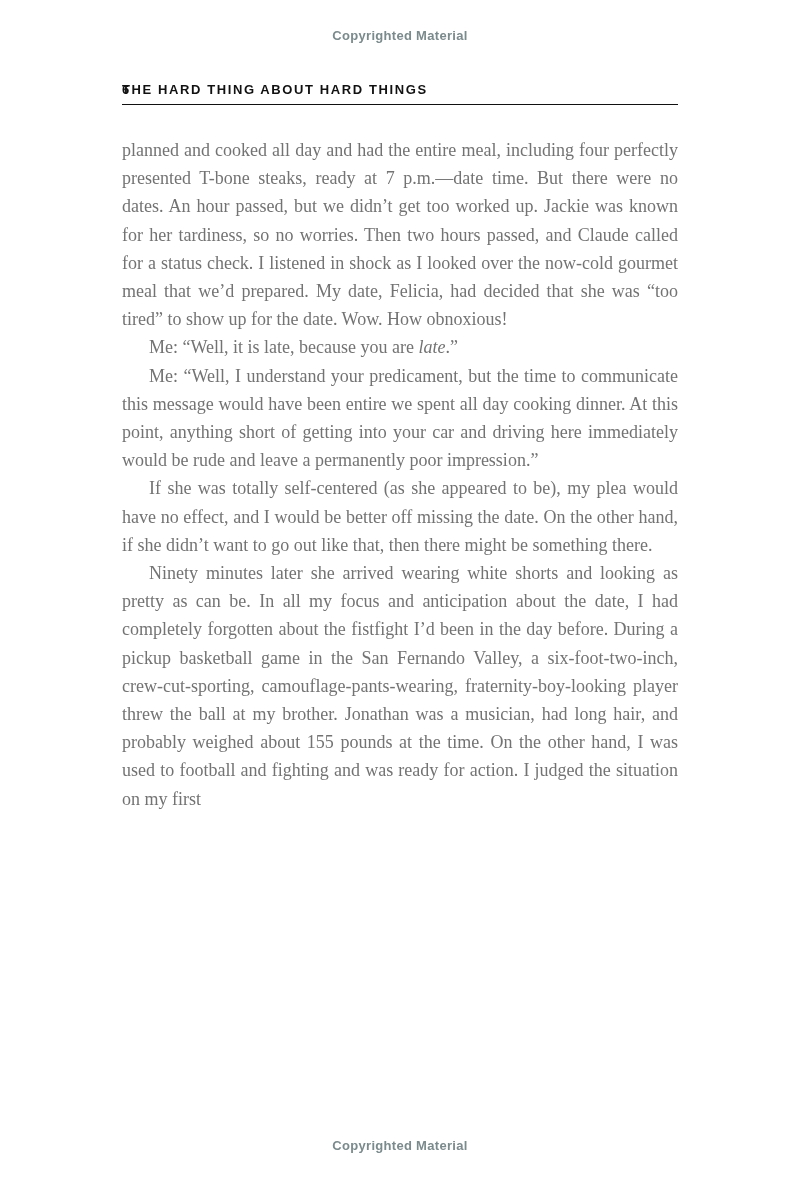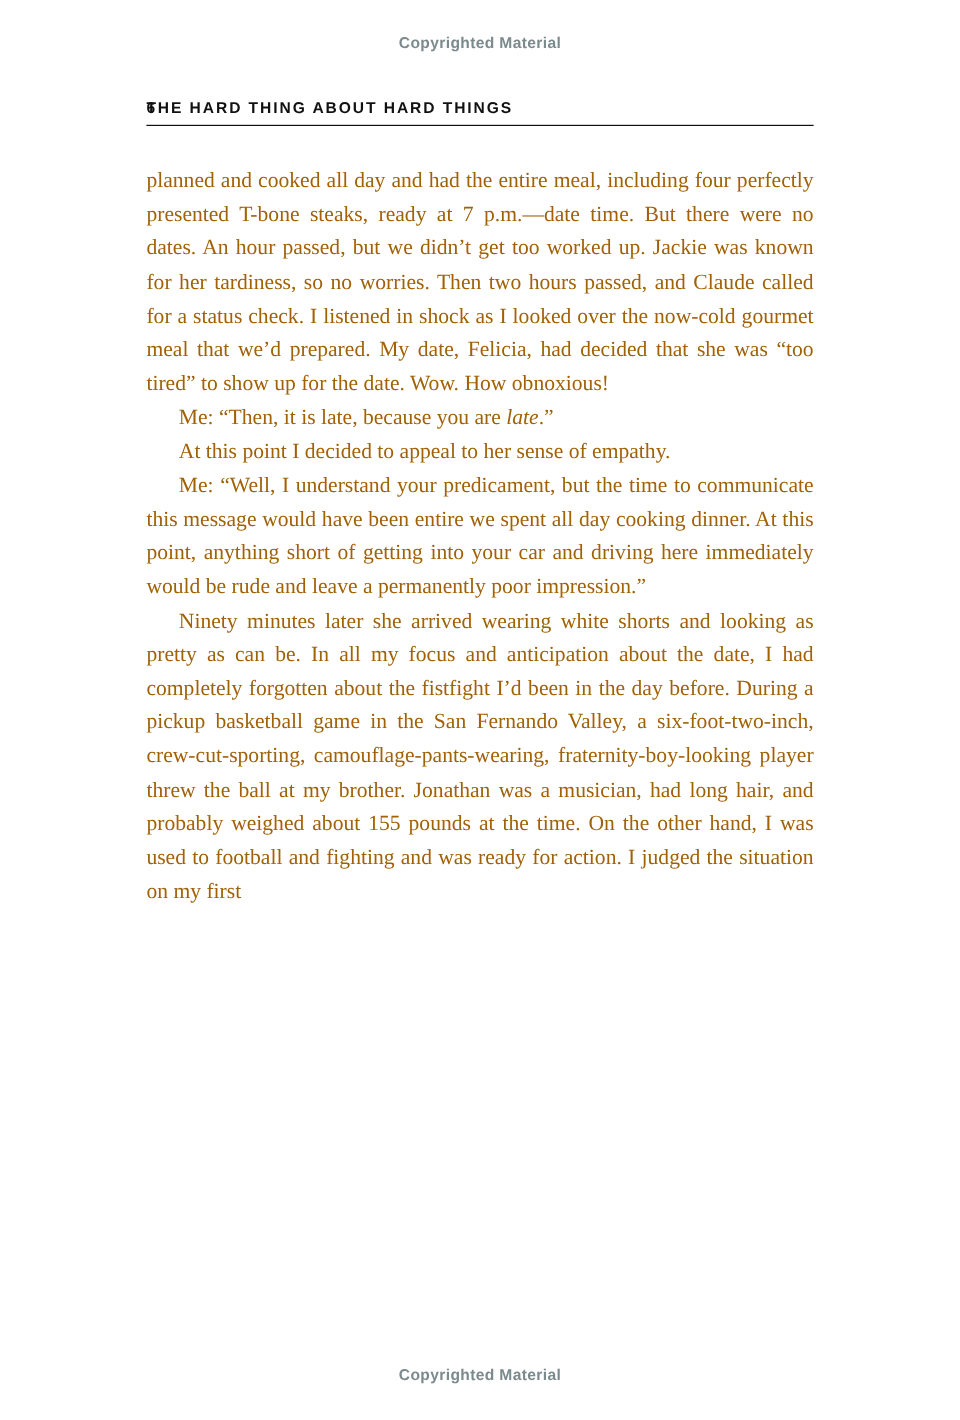--- a/index.html
+++ b/index.html
@@ -57,21 +57,21 @@
     border-top: 1.5px solid #111111;
   }
   .body-text {
     position: absolute;
     top: 136px;
     left: 122px;
     width: 556px;
     font-size: 18px;
     line-height: 28.2px;
     text-align: justify;
-    color: #a16207;
+    color: #737373;
   }
   p.para {
     margin: 0;
     padding: 0;
   }
   p.para.indent {
     text-indent: 27px;
   }
   p.para em {
   }
@@ -85,21 +85,21 @@
 
   <div class="header">
     <span class="page-num">6</span>
     <div class="running-title">THE HARD THING ABOUT HARD THINGS</div>
   </div>
 
   <div class="rule"></div>
 
   <div class="body-text">
       <p class="para"><span>planned and cooked all day and had the entire meal, including four perfectly presented T-bone steaks, ready at 7 p.m.—date time. But there were no dates. An hour passed, but we didn’t get too worked up. Jackie was known for her tardiness, so no worries. Then two hours passed, and Claude called for a status check. I listened in shock as I looked over the now-cold gourmet meal that we’d prepared. My date, Felicia, had decided that she was “too tired” to show up for the date. Wow. How obnoxious!</span></p>
-      <p class="para indent"><span>Me: “Then, it is late, because you are </span><em>late</em><span>.”</span></p>
-      <p class="para indent"><span>At this point I decided to appeal to her sense of empathy.</span></p>
+      <p class="para indent"><span>Me: “Well, it is late, because you are </span><em>late</em><span>.”</span></p>
       <p class="para indent"><span>Me: “Well, I understand your predicament, but the time to communicate this message would have been entire we spent all day cooking dinner. At this point, anything short of getting into your car and driving here immediately would be rude and leave a permanently poor impression.”</span></p>
+      <p class="para indent"><span>If she was totally self-centered (as she appeared to be), my plea would have no effect, and I would be better off missing the date. On the other hand, if she didn’t want to go out like that, then there might be something there.</span></p>
       <p class="para indent"><span>Ninety minutes later she arrived wearing white shorts and looking as pretty as can be. In all my focus and anticipation about the date, I had completely forgotten about the fistfight I’d been in the day before. During a pickup basketball game in the San Fernando Valley, a six-foot-two-inch, crew-cut-sporting, camouflage-pants-wearing, fraternity-boy-looking player threw the ball at my brother. Jonathan was a musician, had long hair, and probably weighed about 155 pounds at the time. On the other hand, I was used to football and fighting and was ready for action. I judged the situation on my first</span></p>
     </div>
 
   <div class="copyright bottom" style="color: rgb(123, 138, 140);">Copyrighted Material</div>
 
 </div>
 
 </body></html>

